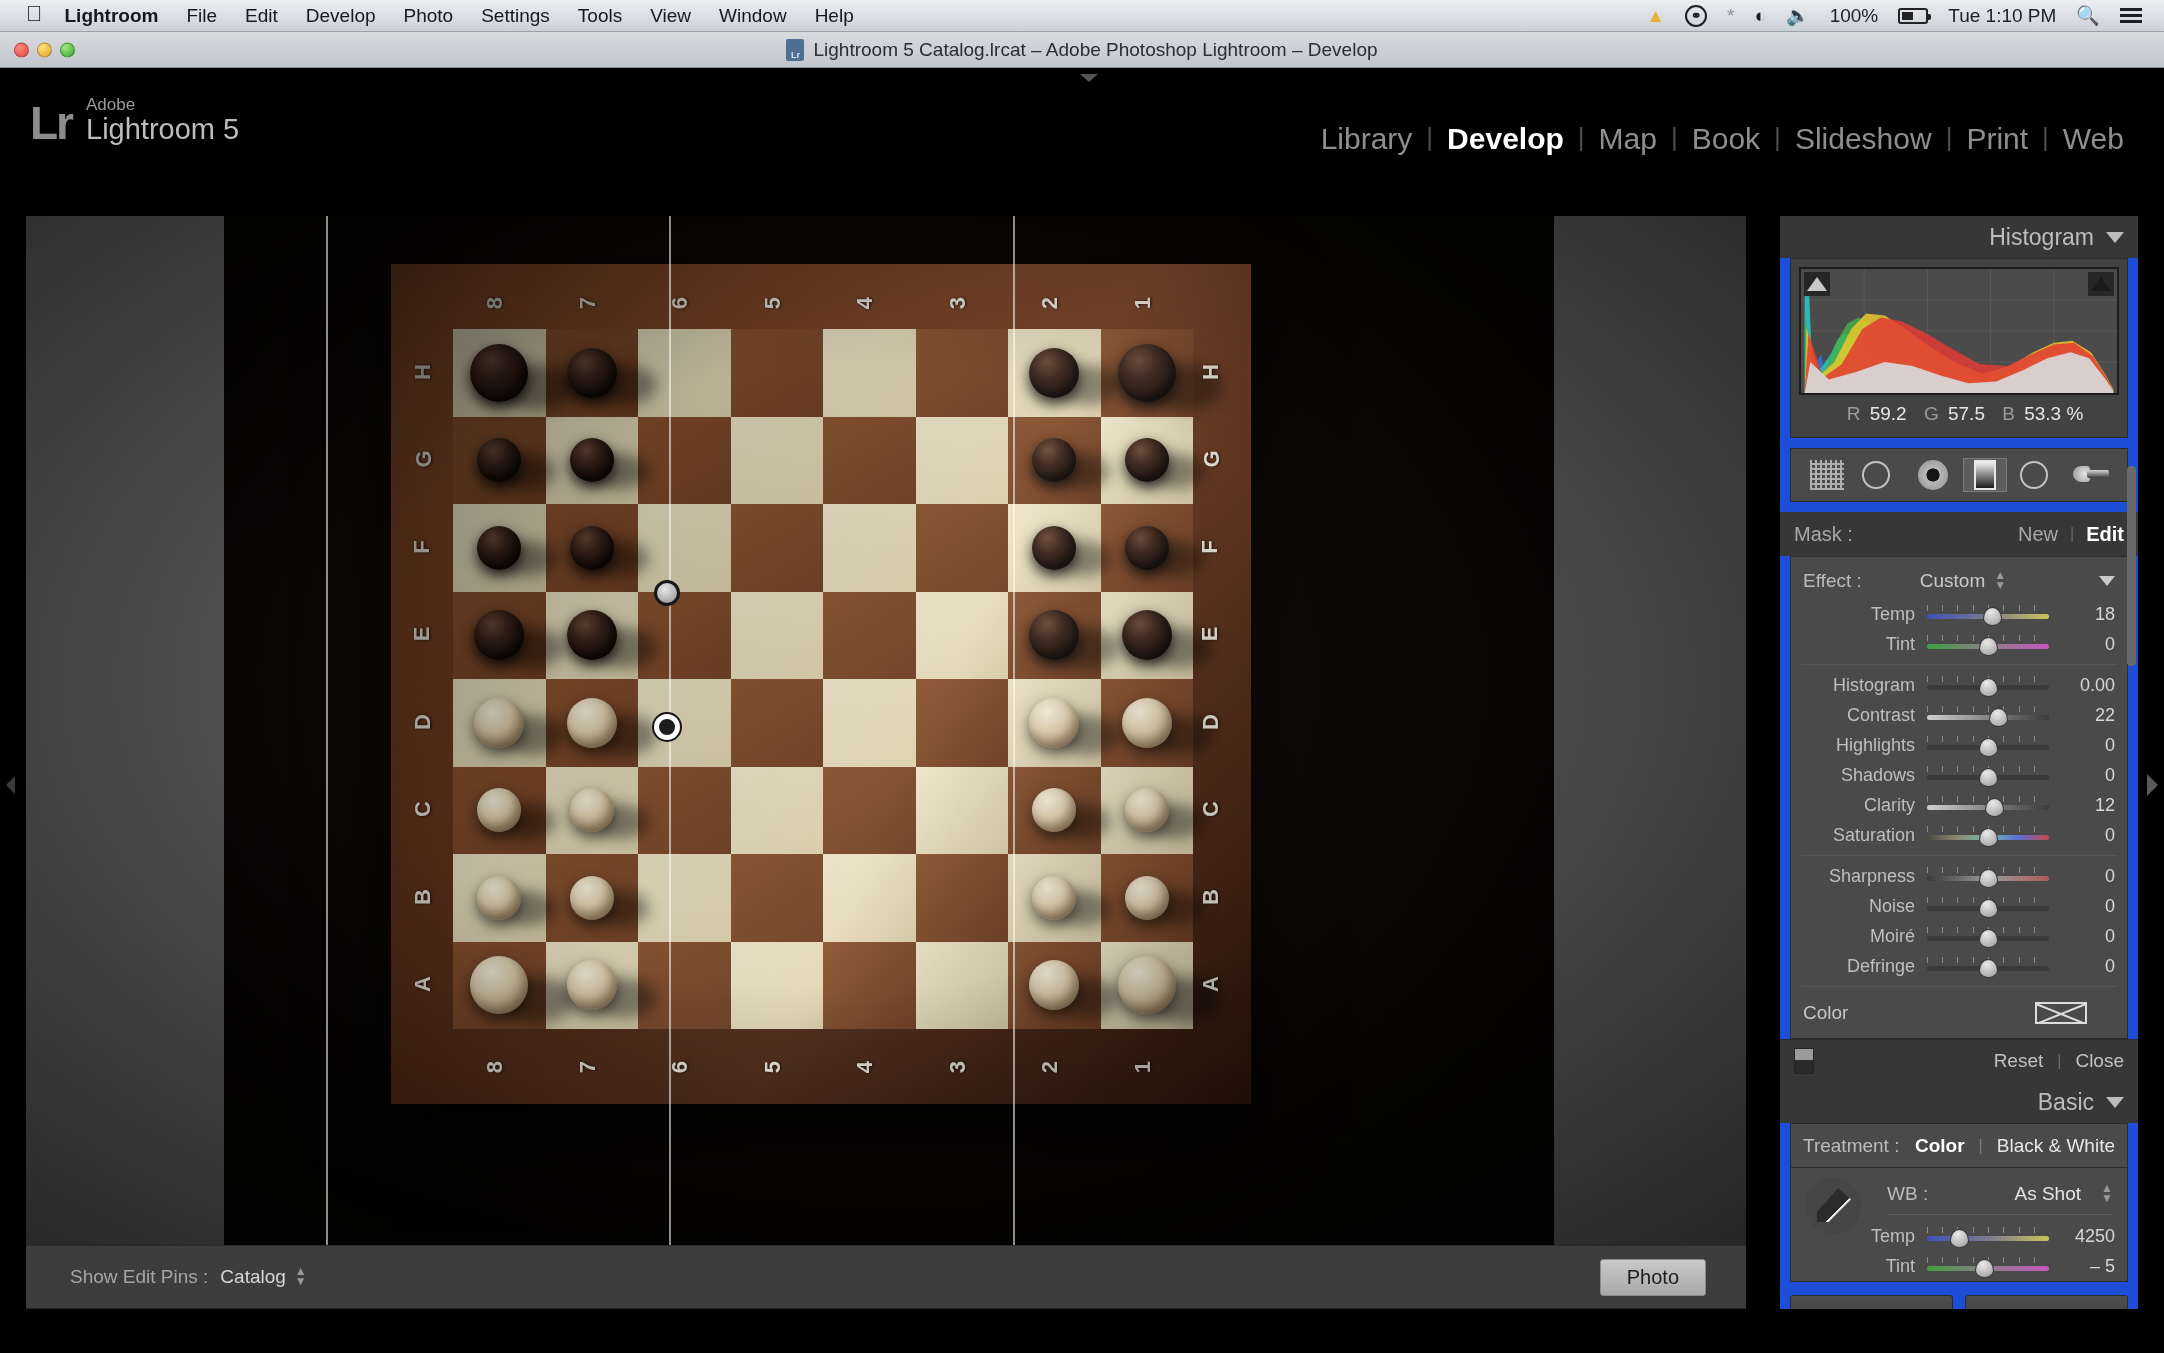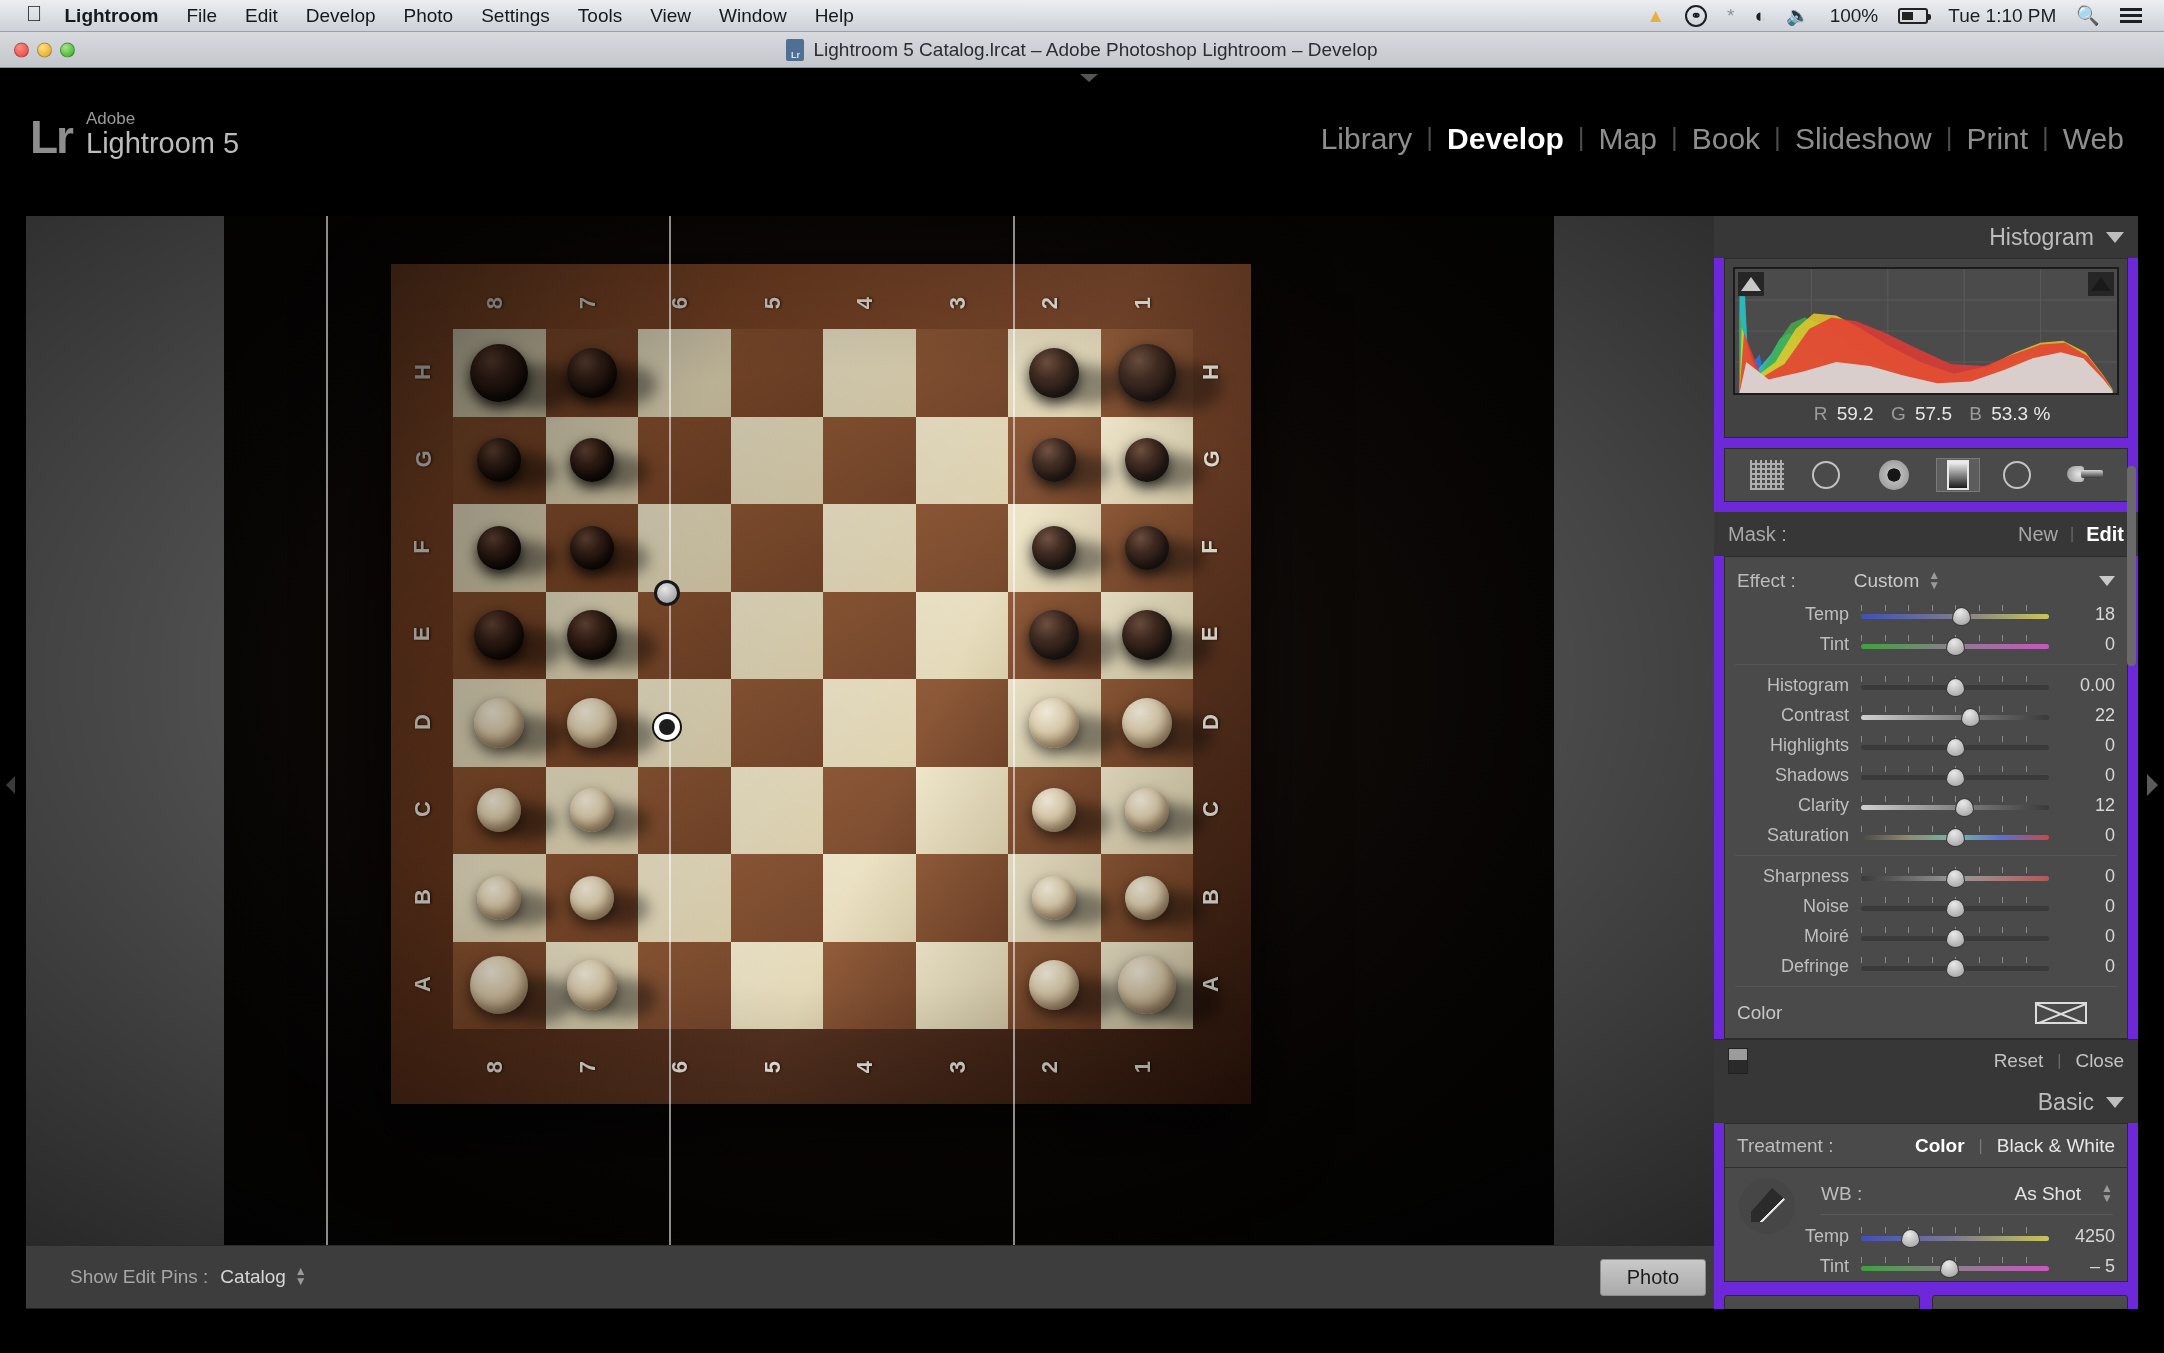--- a/index.html
+++ b/index.html
@@ -42,21 +42,21 @@
   .doc-ic{width:18px;height:22px;background:#4f6f93;border-radius:2px;margin-right:9px;position:relative;display:inline-block;vertical-align:-5px;}
   .doc-ic:after{content:"Lr";position:absolute;left:0;right:0;bottom:1px;font-size:9px;color:#cfe0f2;text-align:center;font-weight:bold;}
 
   
   #app{position:absolute;left:0;top:68px;width:2164px;height:1285px;background:#000;}
   .tri-top{position:absolute;left:1080px;top:6px;width:0;height:0;border-left:9px solid transparent;border-right:9px solid transparent;border-top:8px solid #555;}
   .tri-bot{position:absolute;left:1073px;bottom:5px;width:18px;height:8px;color:#4a4a4a;font-size:13px;text-align:center;line-height:8px;}
 
   
   #topbar{position:absolute;left:0;top:18px;width:2164px;height:72px;}
-  #logo{position:absolute;left:30px;top:24px;color:#8d8d8d;display:flex;align-items:flex-end;}
+  #logo{position:absolute;left:30px;top:10px;color:#8d8d8d;display:flex;align-items:flex-end;}
   #logo .lr{font-size:46px;font-weight:bold;letter-spacing:-2px;color:#8d8d8d;line-height:.9;}
   #logo .txt{margin-left:14px;line-height:1.05;}
   #logo .adobe{font-size:17px;color:#9a9a9a;display:block;}
   #logo .name{font-size:29px;color:#bcbcbc;display:block;font-weight:300;}
   #modules{position:absolute;right:26px;top:36px;display:flex;align-items:flex-start;font-size:30px;font-weight:300;}
   #modules .m{color:#8e8e8e;padding:0 14px;cursor:pointer;white-space:nowrap;}
   #modules .m.active{color:#fff;font-weight:bold;}
   #modules .sep{color:#4d4d4d;font-size:26px;}
 
   
@@ -105,21 +105,21 @@
   
   #toolbar{position:absolute;left:26px;width:1720px;bottom:44px;height:64px;background:#3d3d3d;border-top:1px solid #2a2a2a;border-bottom:1px solid #212121;display:flex;align-items:center;}
   #toolbar .lbl{color:#a6a6a6;font-size:19px;margin-left:44px;}
   #toolbar .val{color:#d6d6d6;font-size:19px;margin-left:12px;}
   .stepper{display:inline-block;margin-left:9px;color:#9a9a9a;font-size:12px;line-height:.8;vertical-align:2px;}
   #doneBtn{margin-left:auto;margin-right:40px;background:linear-gradient(180deg,#c9c9c9,#a9a9a9);color:#1c1c1c;
      font-size:20px;padding:6px 26px;border:1px solid #8a8a8a;border-radius:3px;}
   #bottomstrip{position:absolute;left:0;bottom:0;width:2164px;height:44px;background:#000;}
 
   
-  #right{position:absolute;right:26px;top:0;width:424px;bottom:0;background:#6d28d9;}
+  #right{position:absolute;right:26px;top:0;width:358px;bottom:0;background:#1d4ed8;}
   #rightedge{position:absolute;right:0;top:0;width:26px;bottom:0;background:#000;}
   .scrollbar{position:absolute;right:2px;top:250px;width:9px;height:200px;background:#6a6a6a;border-radius:4px;}
   .panelHead{display:flex;align-items:center;justify-content:flex-end;height:42px;padding:0 14px;background:#373737;}
   .panelHead .t{color:#bdbdbd;font-size:23px;font-weight:300;}
   .caret{margin-left:12px;width:0;height:0;border-left:9px solid transparent;border-right:9px solid transparent;border-top:11px solid #bdbdbd;}
 
   .histWrap{margin:0 10px;background:#424242;border:1px solid #2c2c2c;padding:8px;}
   .histBox{position:relative;height:128px;background:#4b4b4b;border:2px solid #1c1c1c;overflow:hidden;}
   .clip{position:absolute;top:3px;width:26px;height:24px;background:#262626;display:flex;align-items:center;justify-content:center;}
   .clip.l{left:3px;} .clip.r{right:3px;}

